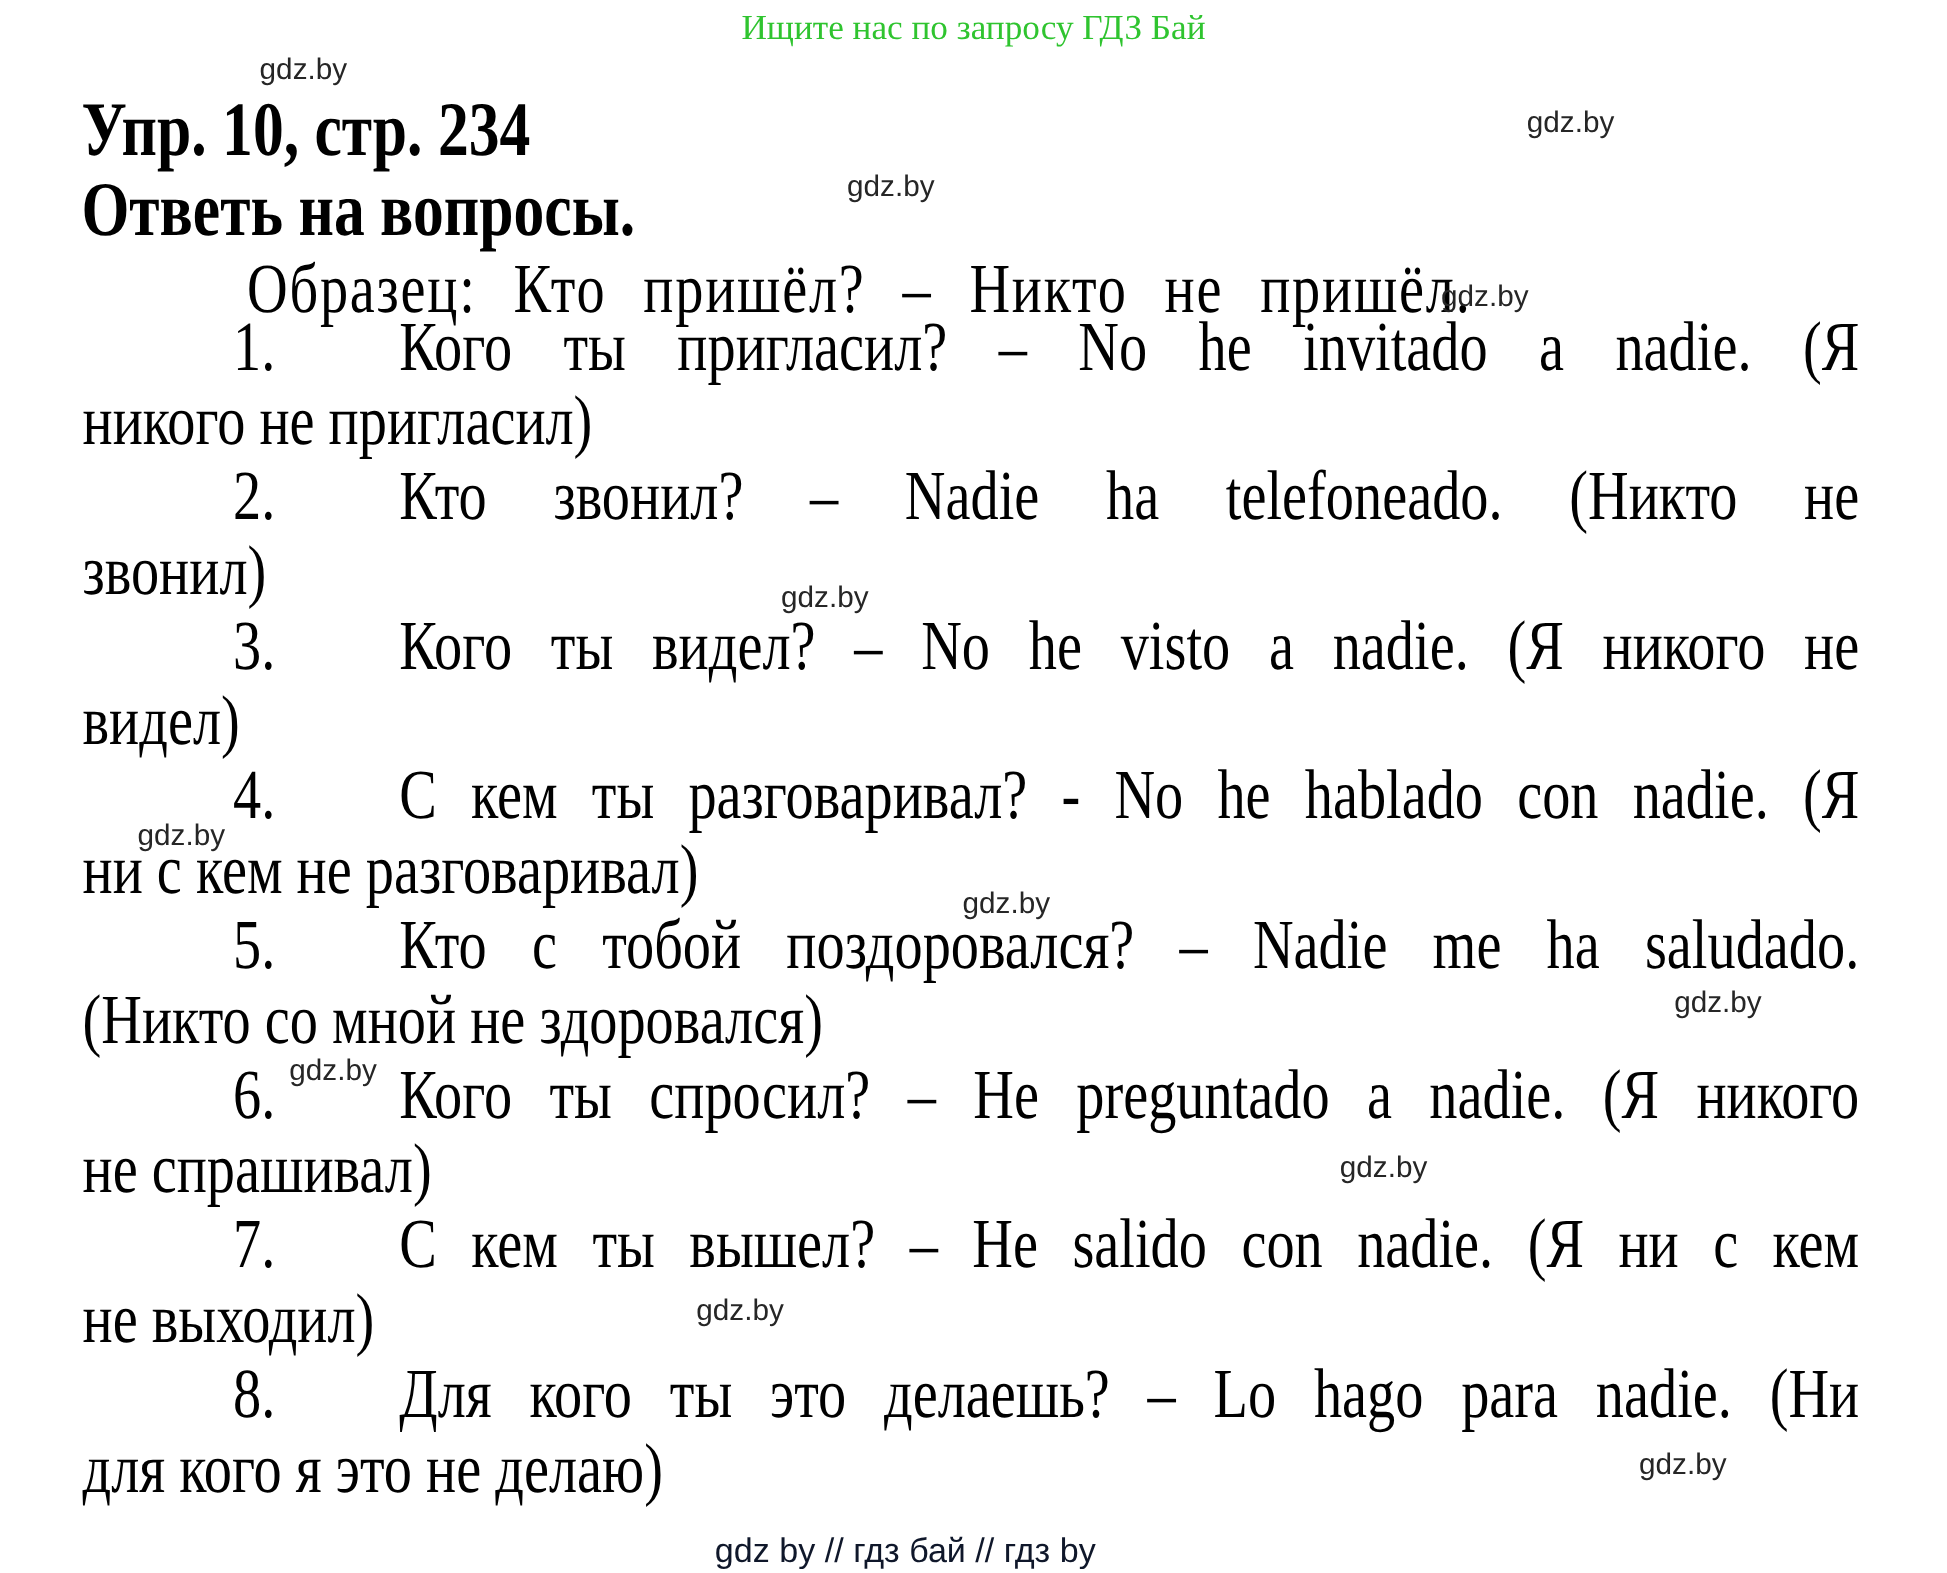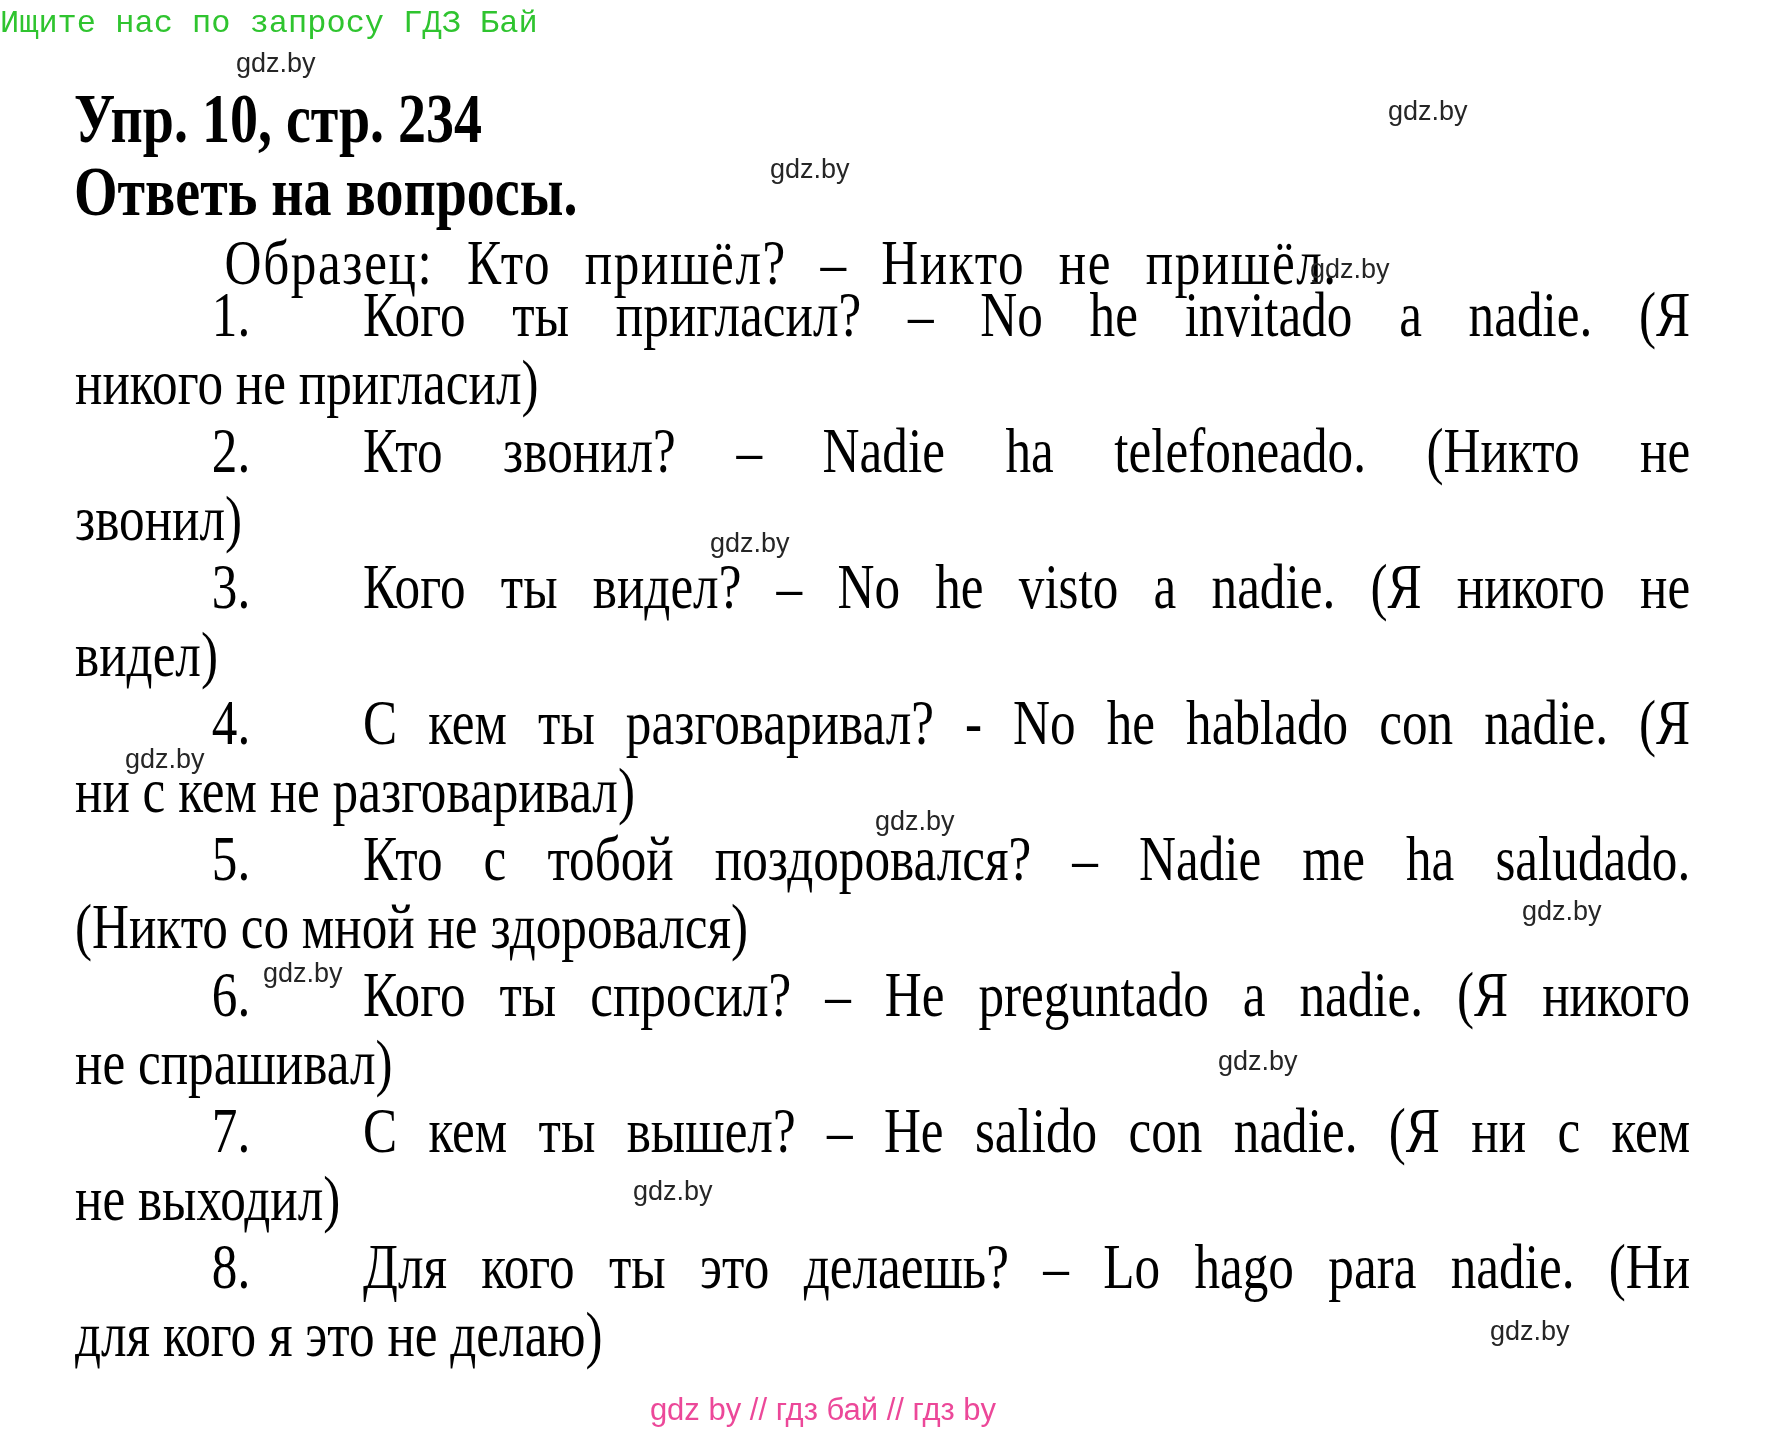--- a/index.html
+++ b/index.html
@@ -1,22 +1,22 @@
 <!DOCTYPE html>
 <html><head>
 <meta charset="utf-8">
 <style>
   html,body { margin:0; padding:0; }
   body {
     width:1770px; height:1430px; position:relative; overflow:hidden;
     background:#ffffff; font-family:"Liberation Serif", serif; color:#000;
   }
   .banner {
-    position:absolute; top:6px; left:0; width:1770px; 
-    font-family:Liberation Mono, monospace; font-size:32px; line-height:36px;
+    position:absolute; top:6px; left:0; width:1770px; text-align:center;
+    font-family:Liberation Serif, serif; font-size:32px; line-height:36px;
     color:#2fc42f;
   }
   .headings {
     position:absolute; left:74px; top:82px;
     transform:scaleX(0.8); transform-origin:0 0;
     font-weight:bold; font-size:70px; line-height:73px; white-space:nowrap;
   }
   .example {
     position:absolute; left:75px; top:229px; width:2019px;
     transform:scaleX(0.8); transform-origin:0 0;
@@ -32,21 +32,21 @@
   .l1    { position:relative; }
   .l1 .num { position:absolute; left:171px; top:0; }
   .l1 .jt  { display:block; margin-left:360px; text-align:justify; text-align-last:justify; }
   .l2    { text-align:left; }
   .wm {
     position:absolute; font-family:"Liberation Sans", sans-serif;
     font-size:27px; line-height:30px; color:#262626; white-space:nowrap;text-align:center;
   }
   .footer {
     position:absolute; top:1392px; left:0; width:1646px; text-align:center;
-    font-family:"Liberation Sans", sans-serif; font-size:31px; color:#ec4899;
+    font-family:"Liberation Sans", sans-serif; font-size:31px; color:#0f172a;
   }
 </style>
 </head>
 <body>
 
 <div class="banner">Ищите нас по запросу ГДЗ Бай</div>
 
 <div class="headings">
   <div>Упр. 10, стр. 234</div>
   <div>Ответь на вопросы.</div>

